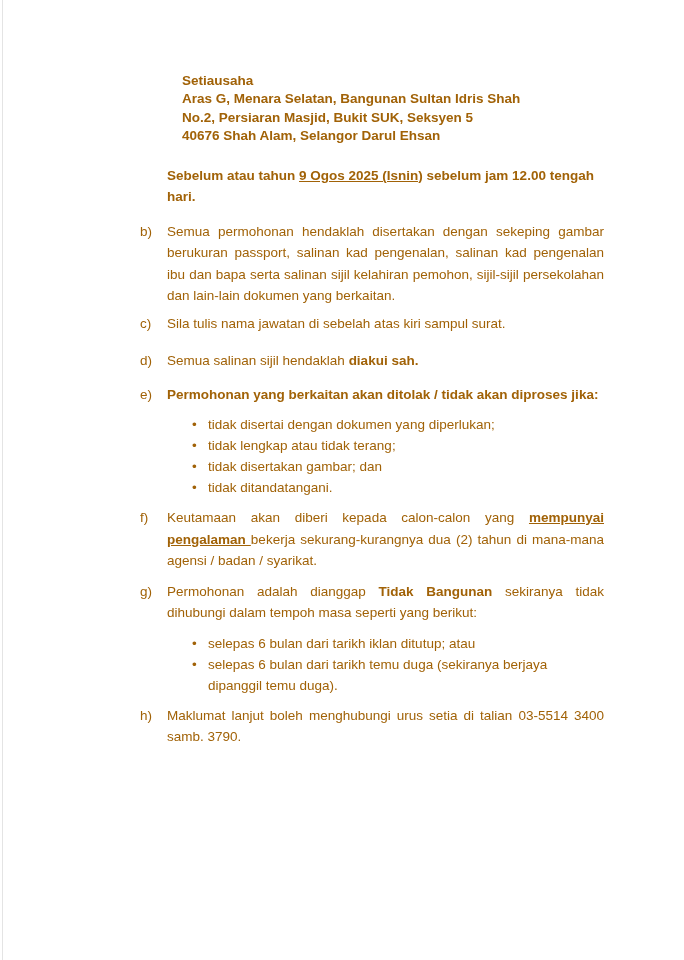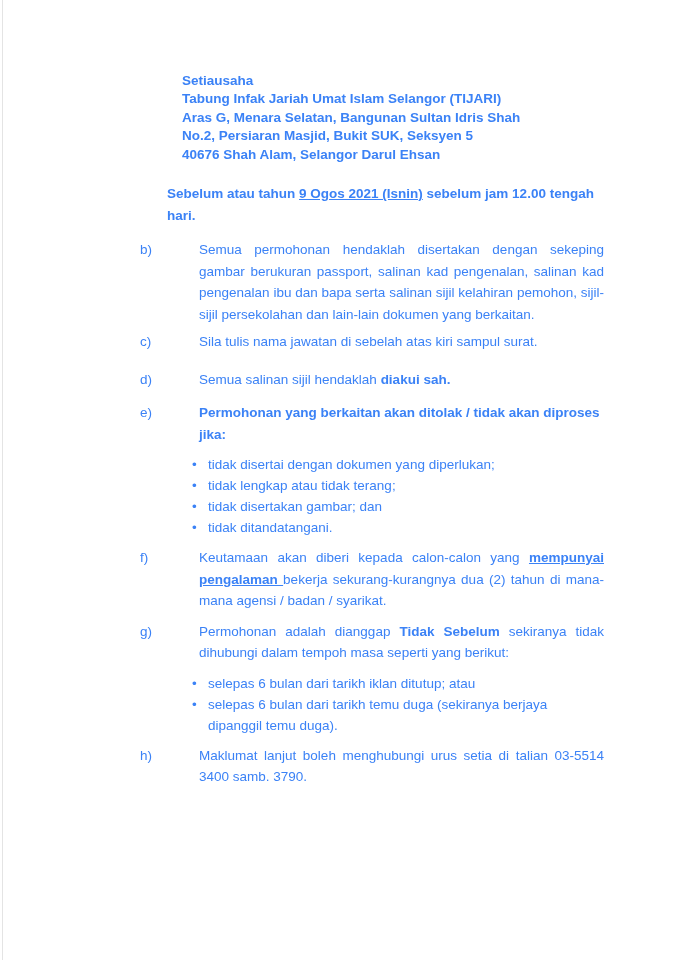--- a/index.html
+++ b/index.html
@@ -6,21 +6,21 @@
   body {
     width: 684px; height: 960px;
     background: #ffffff;
     overflow: hidden;
   }
   .page {
     position: relative;
     width: 684px; height: 960px;
     background: #ffffff;
     font-family: "Liberation Sans", "DejaVu Sans", sans-serif;
-    color: #3b82f6;
+    color: #a16207;
   }
   
   .page::before {
     content: "";
     position: absolute;
     left: 2px; top: 0;
     width: 1px; height: 100%;
     background: #e4e4e4;
   }
   .doc {
@@ -36,21 +36,21 @@
   .addr {
     margin-left: 42px;
     font-weight: 700;
     line-height: 18.4px;
   }
   p.para {
     margin: 19px 0 0 27px;
   }
   .item { display: flex; align-items: flex-start; }
   .item .label { flex: 0 0 27px; }
-  .item .body { flex: 1 1 auto; margin-left: 32px; }
+  .item .body { flex: 1 1 auto; }
   .just .body { text-align: justify; }
 
   ul.bullets {
     list-style: none;
     margin: 9px;
     padding: 0 0 0 43px;
     line-height: 21px;
   }
   ul.bullets li { position: relative; padding-left: 16px; }
   ul.bullets li::before {
@@ -70,26 +70,25 @@
   [data-name="bullet-list-g"] { margin-top: 15px; }
   [data-name="item-h"]        { margin-top: 9px; }
 </style>
 </head>
 <body>
 
 <div class="page" data-name="document-page">
   <div class="doc" data-name="document-content">
       <div class="addr" data-name="recipient-address-block">
         <div data-name="address-line">Setiausaha</div>
-        <div data-name="address-line">Tabung Infak Jariah Umat Islam Selangor (TIJARI)</div>
         <div data-name="address-line">Aras G, Menara Selatan, Bangunan Sultan Idris Shah</div>
         <div data-name="address-line">No.2, Persiaran Masjid, Bukit SUK, Seksyen 5</div>
         <div data-name="address-line">40676 Shah Alam, Selangor Darul Ehsan</div>
       </div>
-      <p class="para b" data-name="deadline-paragraph"><span data-name="text-segment">Sebelum atau tahun </span><span class="u" data-name="text-segment">9 Ogos 2021 (Isnin)</span><span data-name="text-segment"> sebelum jam 12.00 tengah hari.</span></p>
+      <p class="para b" data-name="deadline-paragraph"><span data-name="text-segment">Sebelum atau tahun </span><span class="u" data-name="text-segment">9 Ogos 2025 (Isnin)</span><span data-name="text-segment"> sebelum jam 12.00 tengah hari.</span></p>
       <div class="item just" data-name="item-b">
         <span class="label" data-name="item-label">b)</span>
         <span class="body" data-name="item-text"><span data-name="text-segment">Semua permohonan hendaklah disertakan dengan sekeping gambar berukuran passport, salinan kad pengenalan, salinan kad pengenalan ibu dan bapa serta salinan sijil kelahiran pemohon, sijil-sijil persekolahan dan lain-lain dokumen yang berkaitan.</span></span>
       </div>
       <div class="item" data-name="item-c">
         <span class="label" data-name="item-label">c)</span>
         <span class="body" data-name="item-text"><span data-name="text-segment">Sila tulis nama jawatan di sebelah atas kiri sampul surat.</span></span>
       </div>
       <div class="item" data-name="item-d">
         <span class="label" data-name="item-label">d)</span>
@@ -104,21 +103,21 @@
         <li data-name="bullet-item">tidak lengkap atau tidak terang;</li>
         <li data-name="bullet-item">tidak disertakan gambar; dan</li>
         <li data-name="bullet-item">tidak ditandatangani.</li>
       </ul>
       <div class="item just" data-name="item-f">
         <span class="label" data-name="item-label">f)</span>
         <span class="body" data-name="item-text"><span data-name="text-segment">Keutamaan akan diberi kepada calon-calon yang </span><span class="b u" data-name="text-segment">mempunyai pengalaman </span><span data-name="text-segment">bekerja sekurang-kurangnya dua (2) tahun di mana-mana agensi / badan / syarikat.</span></span>
       </div>
       <div class="item just" data-name="item-g">
         <span class="label" data-name="item-label">g)</span>
-        <span class="body" data-name="item-text"><span data-name="text-segment">Permohonan adalah dianggap </span><span class="b" data-name="text-segment">Tidak Sebelum</span><span data-name="text-segment"> sekiranya tidak dihubungi dalam tempoh masa seperti yang berikut:</span></span>
+        <span class="body" data-name="item-text"><span data-name="text-segment">Permohonan adalah dianggap </span><span class="b" data-name="text-segment">Tidak Bangunan</span><span data-name="text-segment"> sekiranya tidak dihubungi dalam tempoh masa seperti yang berikut:</span></span>
       </div>
       <ul class="bullets" data-name="bullet-list-g">
         <li data-name="bullet-item">selepas 6 bulan dari tarikh iklan ditutup; atau</li>
         <li data-name="bullet-item">selepas 6 bulan dari tarikh temu duga (sekiranya berjaya dipanggil temu duga).</li>
       </ul>
       <div class="item just" data-name="item-h">
         <span class="label" data-name="item-label">h)</span>
         <span class="body" data-name="item-text"><span data-name="text-segment">Maklumat lanjut boleh menghubungi urus setia di talian 03-5514 3400 samb. 3790.</span></span>
       </div>
     </div>

